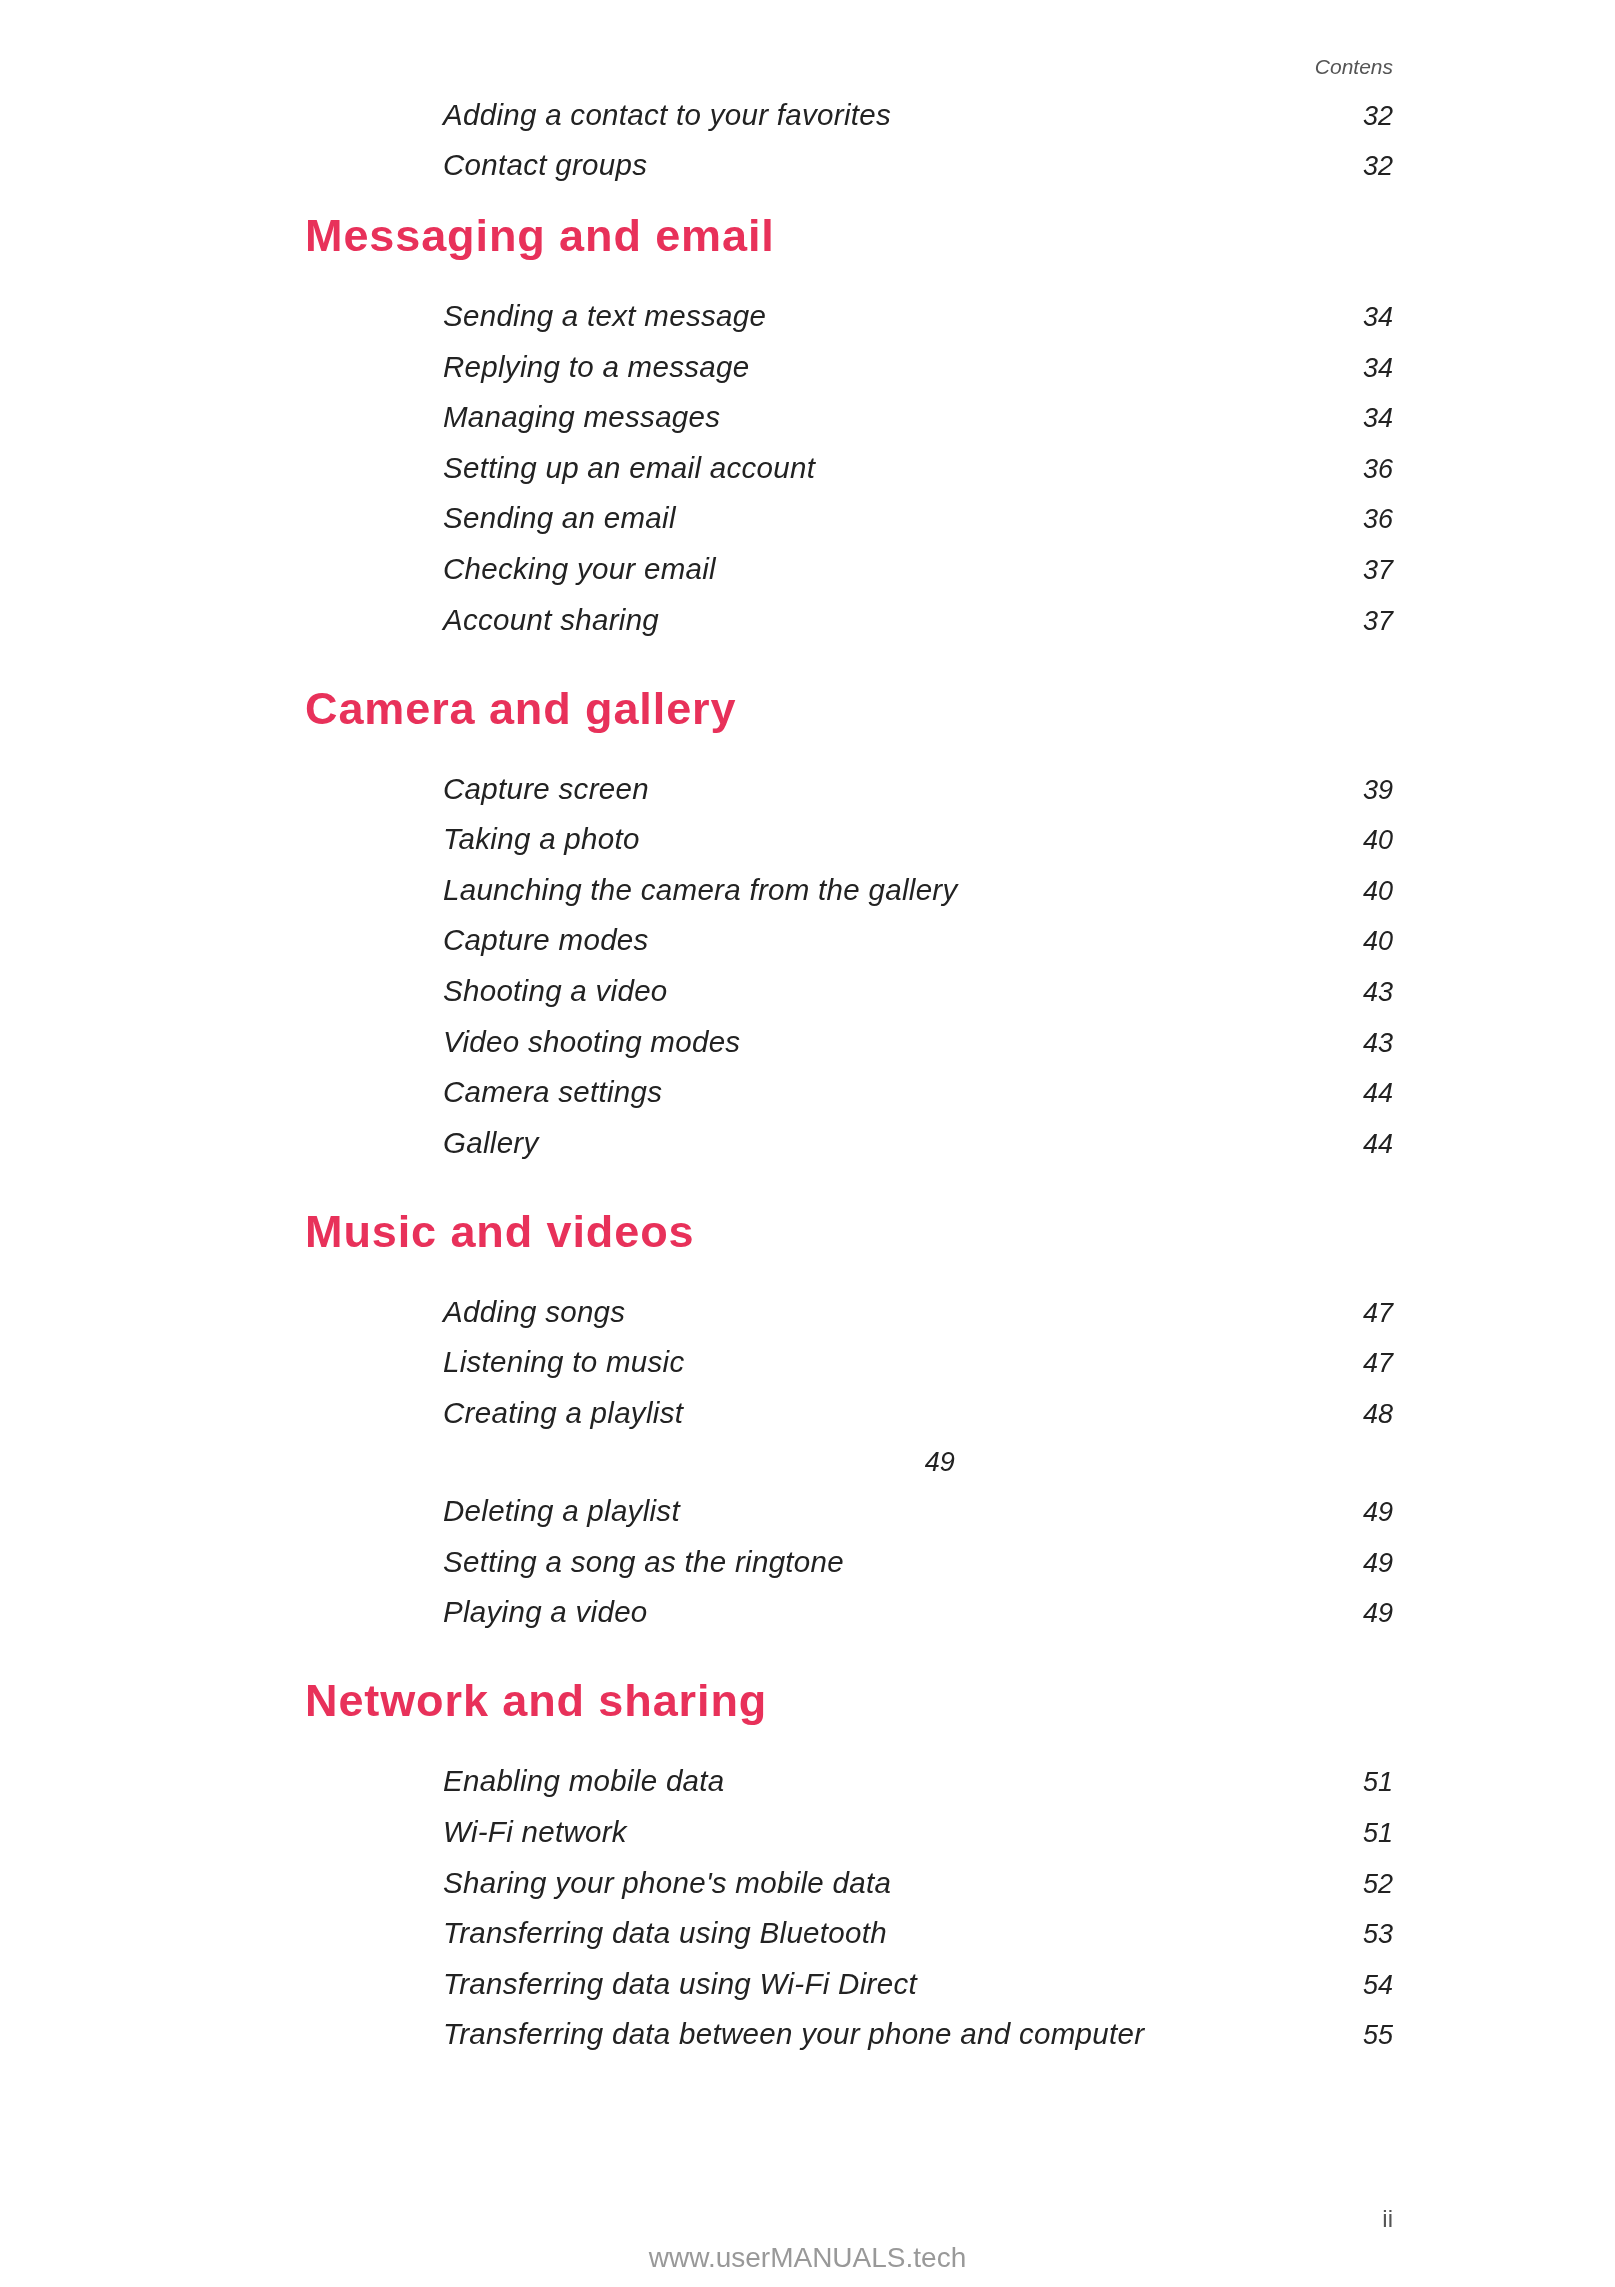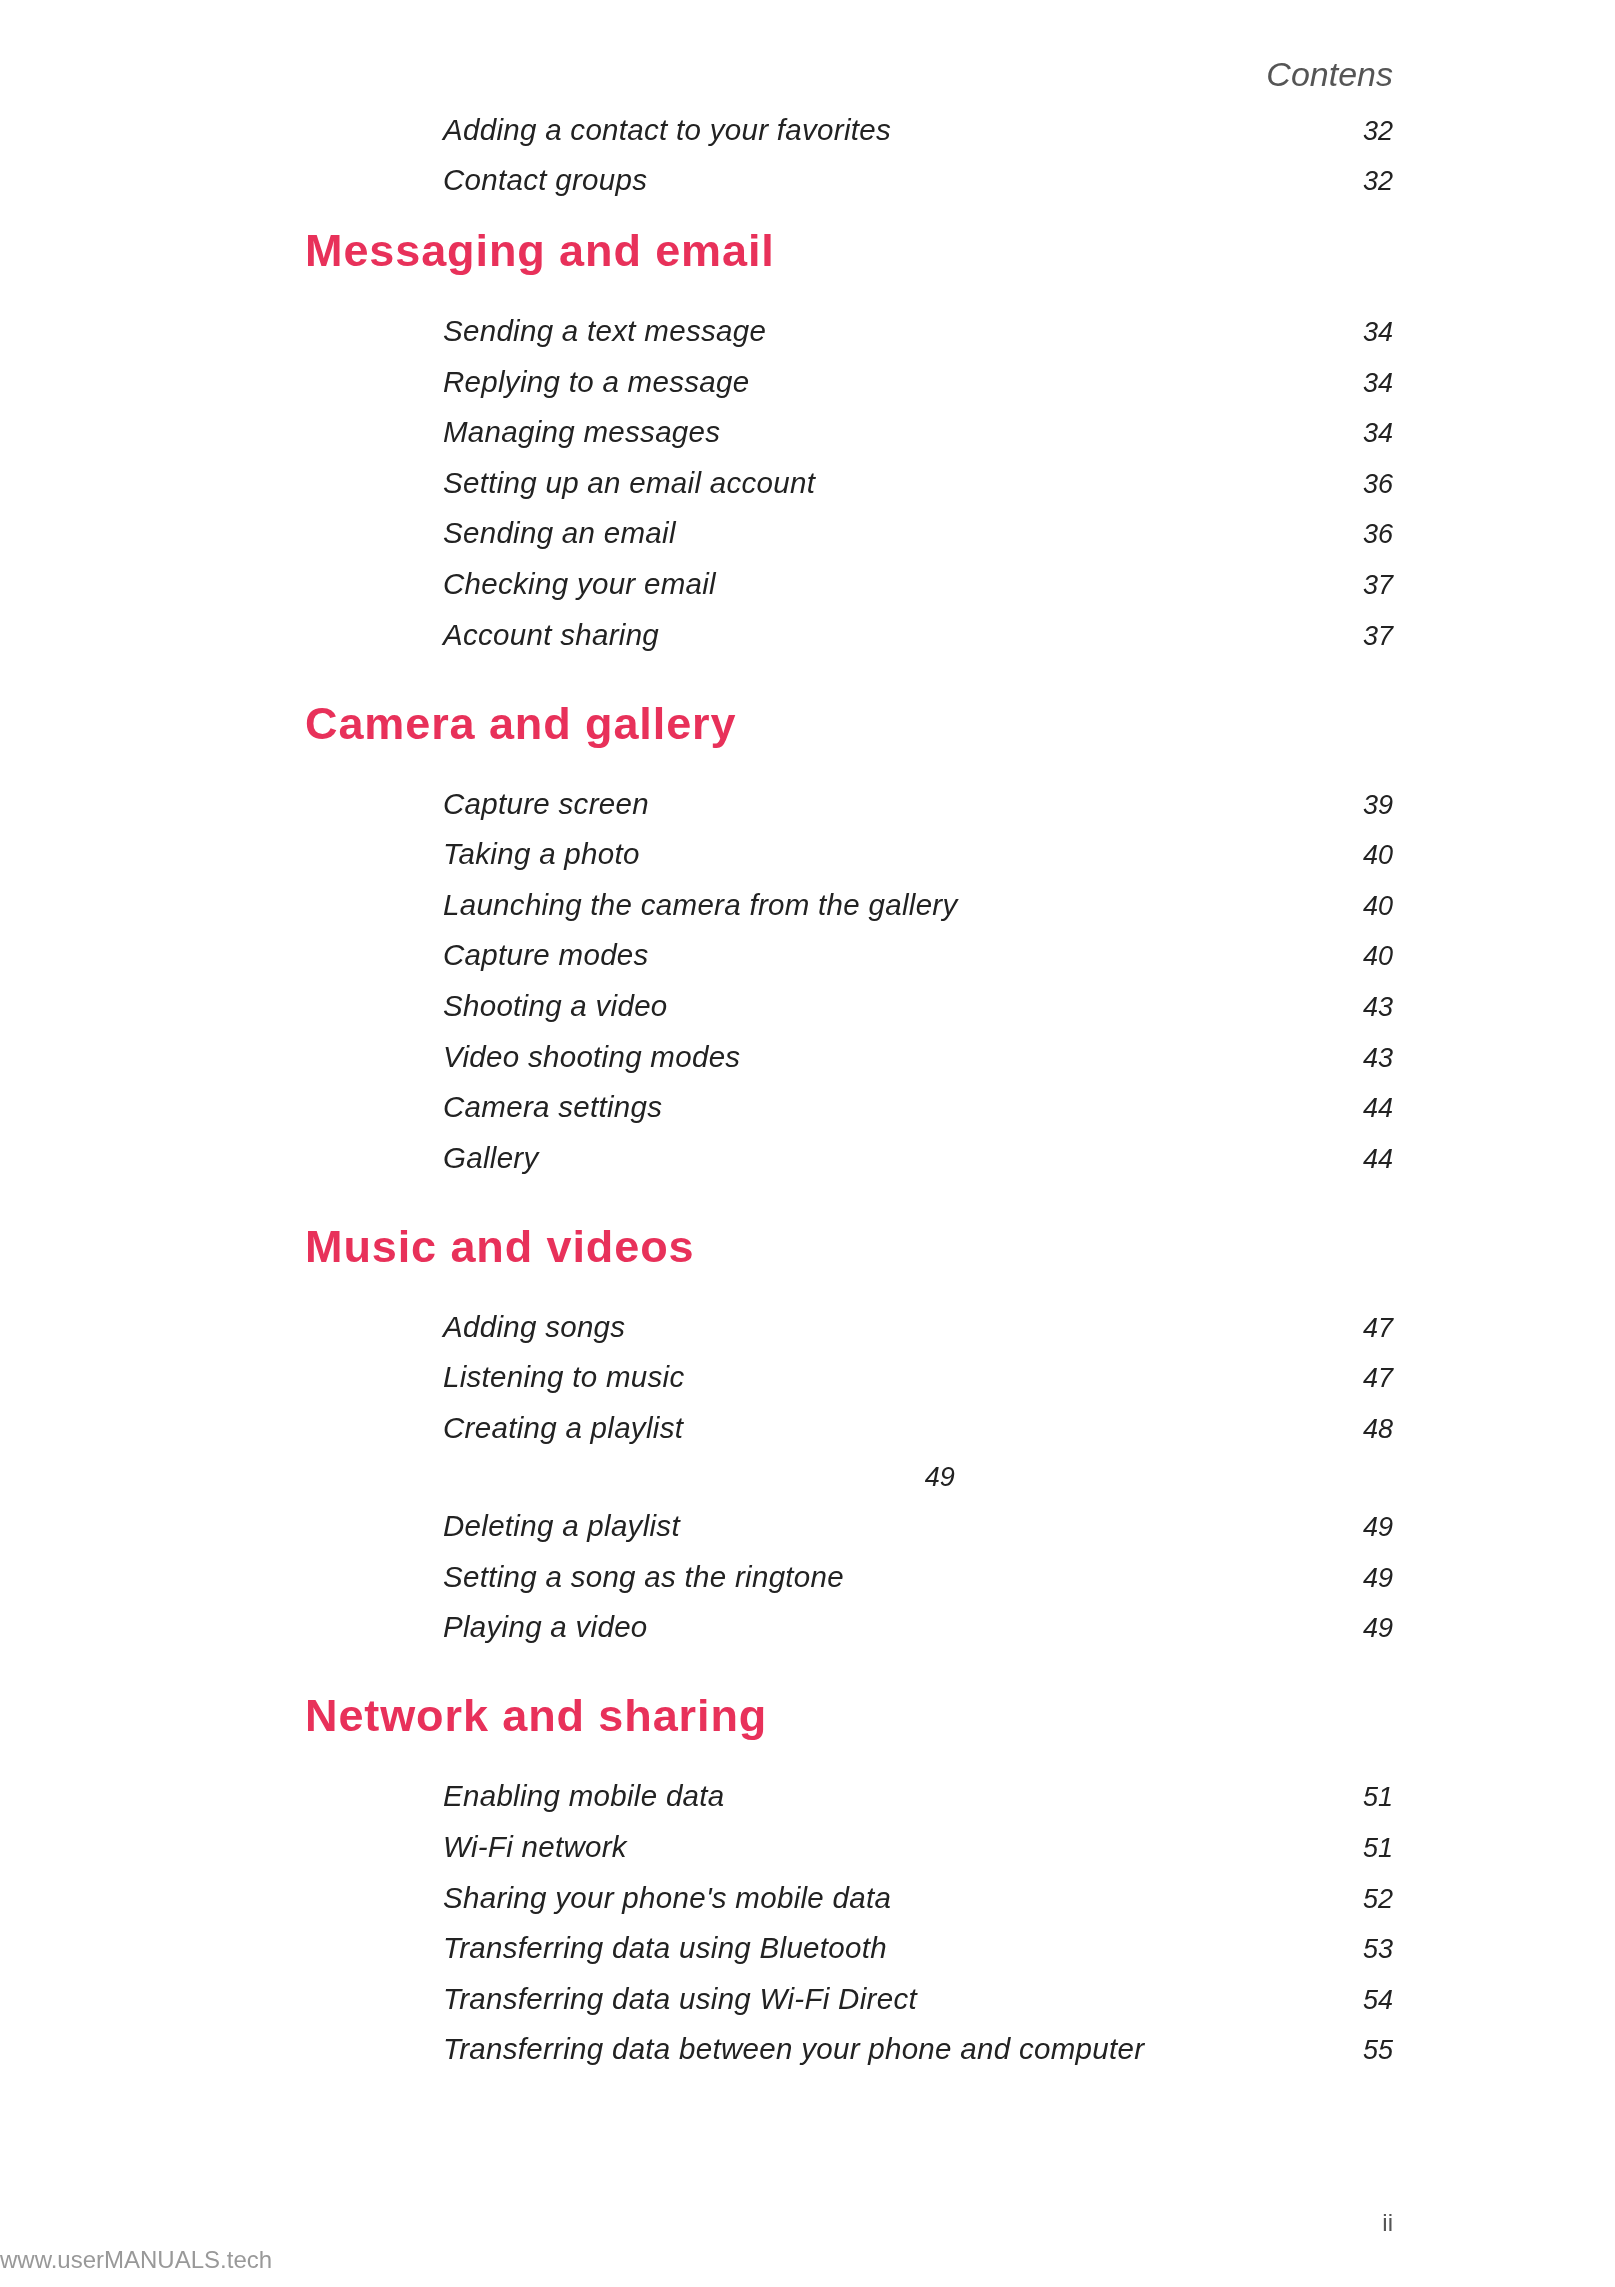--- a/index.html
+++ b/index.html
@@ -20,21 +20,21 @@
     .page-container {
       width: 1615px;
       min-height: 2288px;
       background: #ffffff;
       padding: 55px 0 74px 0;
       position: relative;
     }
 
     .header-label {
       text-align: right;
-      font-size: 34px;
+      font-size: 21px;
       color: #555555;
       padding-right: 222px;
       margin-bottom: 18.5px;
       font-style: italic;
     }
 
     .top-entries {
       margin-bottom: 28px;
     }
 
@@ -235,17 +235,17 @@
       </div>
         <div class="toc-entry">
         <span class="toc-entry-label">Transferring data between your phone and computer</span>
         <span class="toc-entry-page">55</span>
       </div>
       </div>
     </div>
 
   <div class="footer-bottom">
     <div class="page-number">ii</div>
-    <div style="width:100%; font-size:24px; color:#999999; margin-top:9.2px;">www.userMANUALS.tech</div>
+    <div style="width:100%; text-align:center; font-size:28px; color:#999999; margin-top:9.2px;">www.userMANUALS.tech</div>
   </div>
 
 </div>
 
 
 </body></html>

